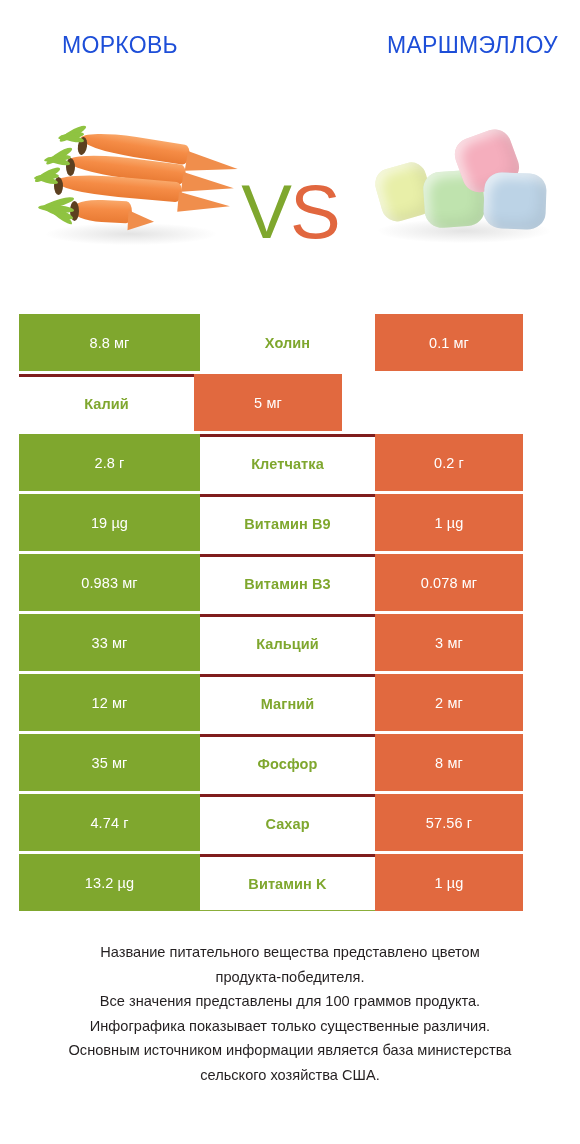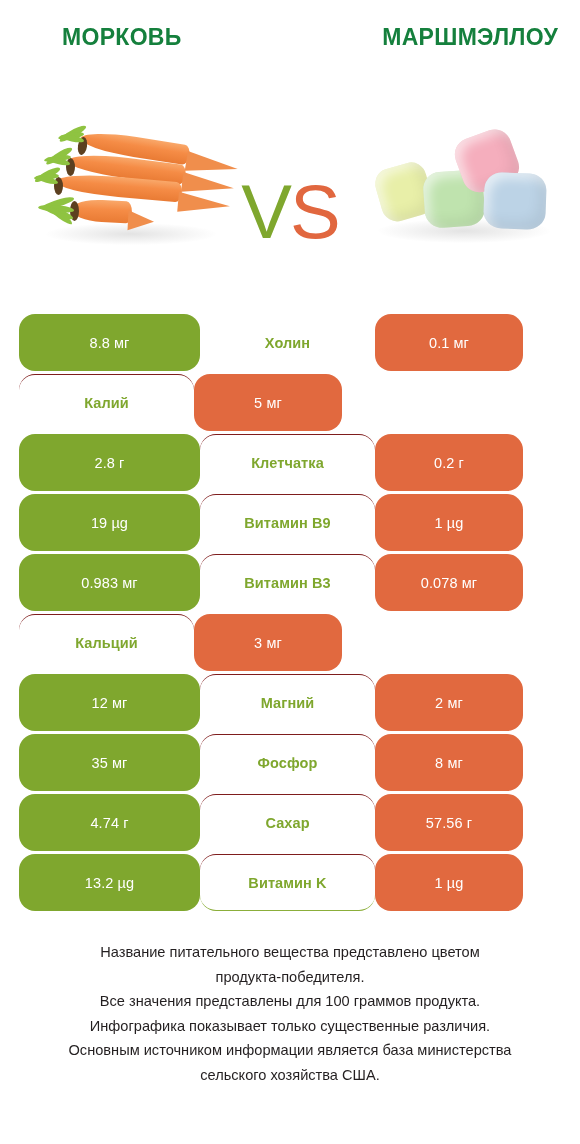--- a/index.html
+++ b/index.html
@@ -22,25 +22,25 @@
   
   .titles {
     position: absolute;
     top: 22px;
     left: 0;
     width: 580px;
     height: 34px;
   }
   .title {
     position: absolute;
-    top: 0;
+    top: 8px;
     font-size: 23px;
     line-height: 30px;
-    color: #15803d;
-    font-weight: 700;
+    color: #1d4ed8;
+    font-weight: 400;
     letter-spacing: 0.3px;
     white-space: nowrap;
   }
   .title-left  { left: 62px; }
   .title-right { right: 22px; }
 
   
   .hero {
     position: absolute;
     top: 105px;
@@ -143,32 +143,31 @@
     margin-bottom: 3px;
   }
   .row:last-child { margin-bottom: 16px; }
 
   .cell {
     display: flex;
     align-items: center;
     justify-content: center;
     font-size: 14.5px;
     letter-spacing: 0.1px;
-    border-radius: 16px;
   }
   .cell-left {
     width: 181px;
     background: #7FA72E;
     color: #ffffff;
   }
   .cell-mid {
     width: 175px;
     background: #ffffff;
     color: #7FA72E;
-    border-top: 1px solid #7f1d1d;
+    border-top: 3px solid #7f1d1d;
     font-weight: 700;
     font-size: 14.5px;
   }
   .row:first-child .cell-mid { border-top: none; }
   .row:last-child  .cell-mid { border-bottom: 1px solid #8BAE3A; }
   .cell-right {
     width: 148px;
     background: #E1693F;
     color: #ffffff;
   }
@@ -281,20 +280,21 @@
       <div class="cell cell-right">1 µg</div>
     </div>
 
     <div class="row">
       <div class="cell cell-left">0.983 мг</div>
       <div class="cell cell-mid">Витамин B3</div>
       <div class="cell cell-right">0.078 мг</div>
     </div>
 
     <div class="row">
+      <div class="cell cell-left">33 мг</div>
       <div class="cell cell-mid">Кальций</div>
       <div class="cell cell-right">3 мг</div>
     </div>
 
     <div class="row">
       <div class="cell cell-left">12 мг</div>
       <div class="cell cell-mid">Магний</div>
       <div class="cell cell-right">2 мг</div>
     </div>
 

